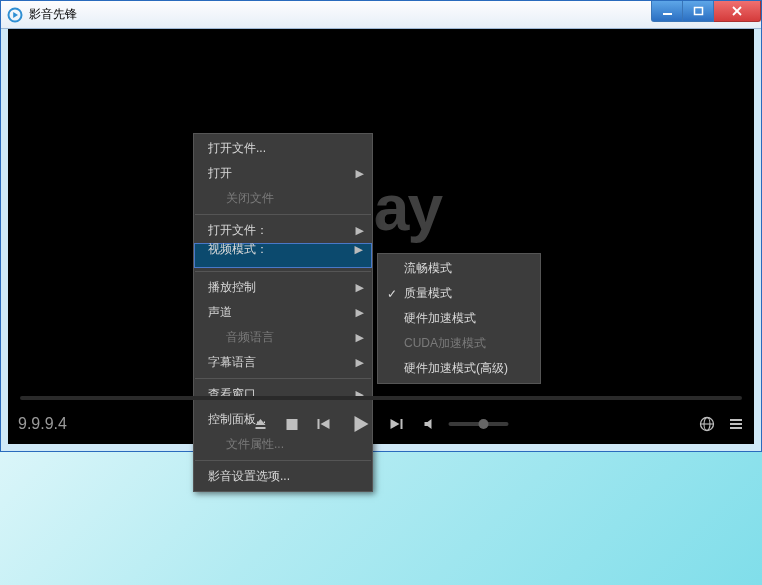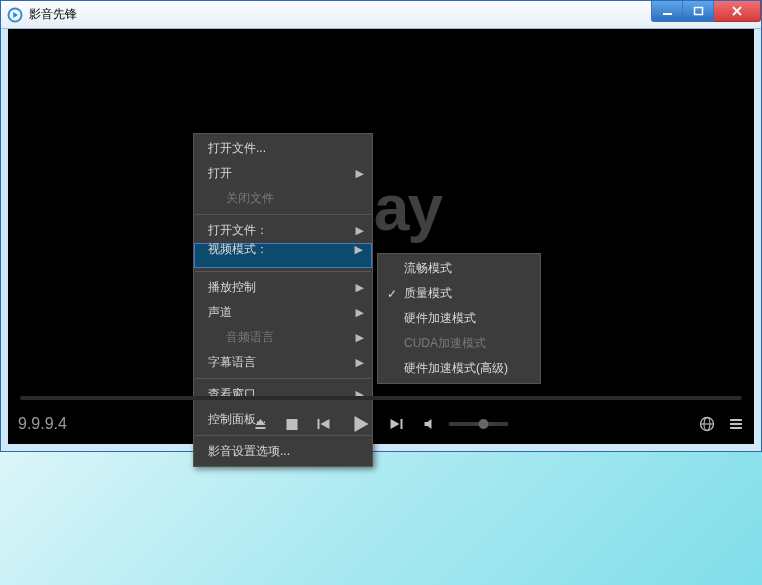--- a/index.html
+++ b/index.html
@@ -109,20 +109,23 @@
             <span class="arrow">▶</span>
           </div>
           <div class="menu-sep"></div>
           <div class="menu-item">
             <span>查看窗口</span>
             <span class="arrow">▶</span>
           </div>
           <div class="menu-item">
             <span>控制面板...</span>
           </div>
+          <div class="menu-item disabled">
+            <span>文件属性...</span>
+          </div>
           <div class="menu-sep"></div>
           <div class="menu-item">
             <span>影音设置选项...</span>
           </div>
         </div>
 
       <div class="menu submenu" id="sub-menu" style="left:369px;top:224px;width:162px;">
           <div class="menu-item">
             <span class="check-col"></span>
             <span class="label">流畅模式</span>

